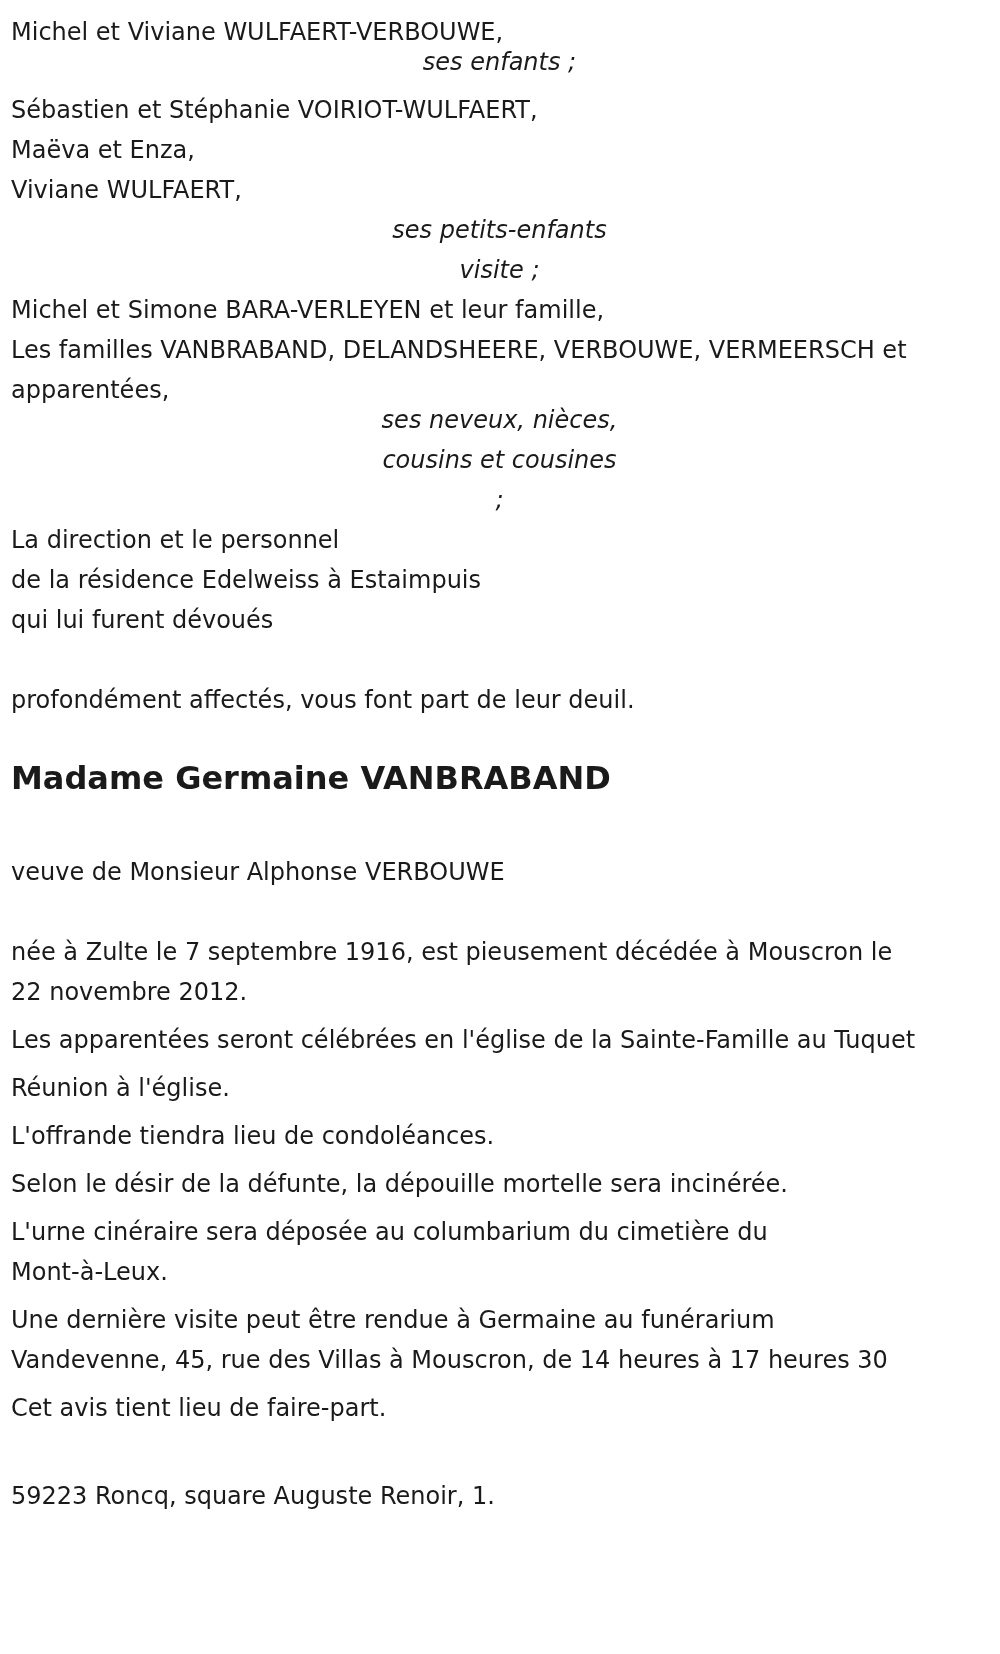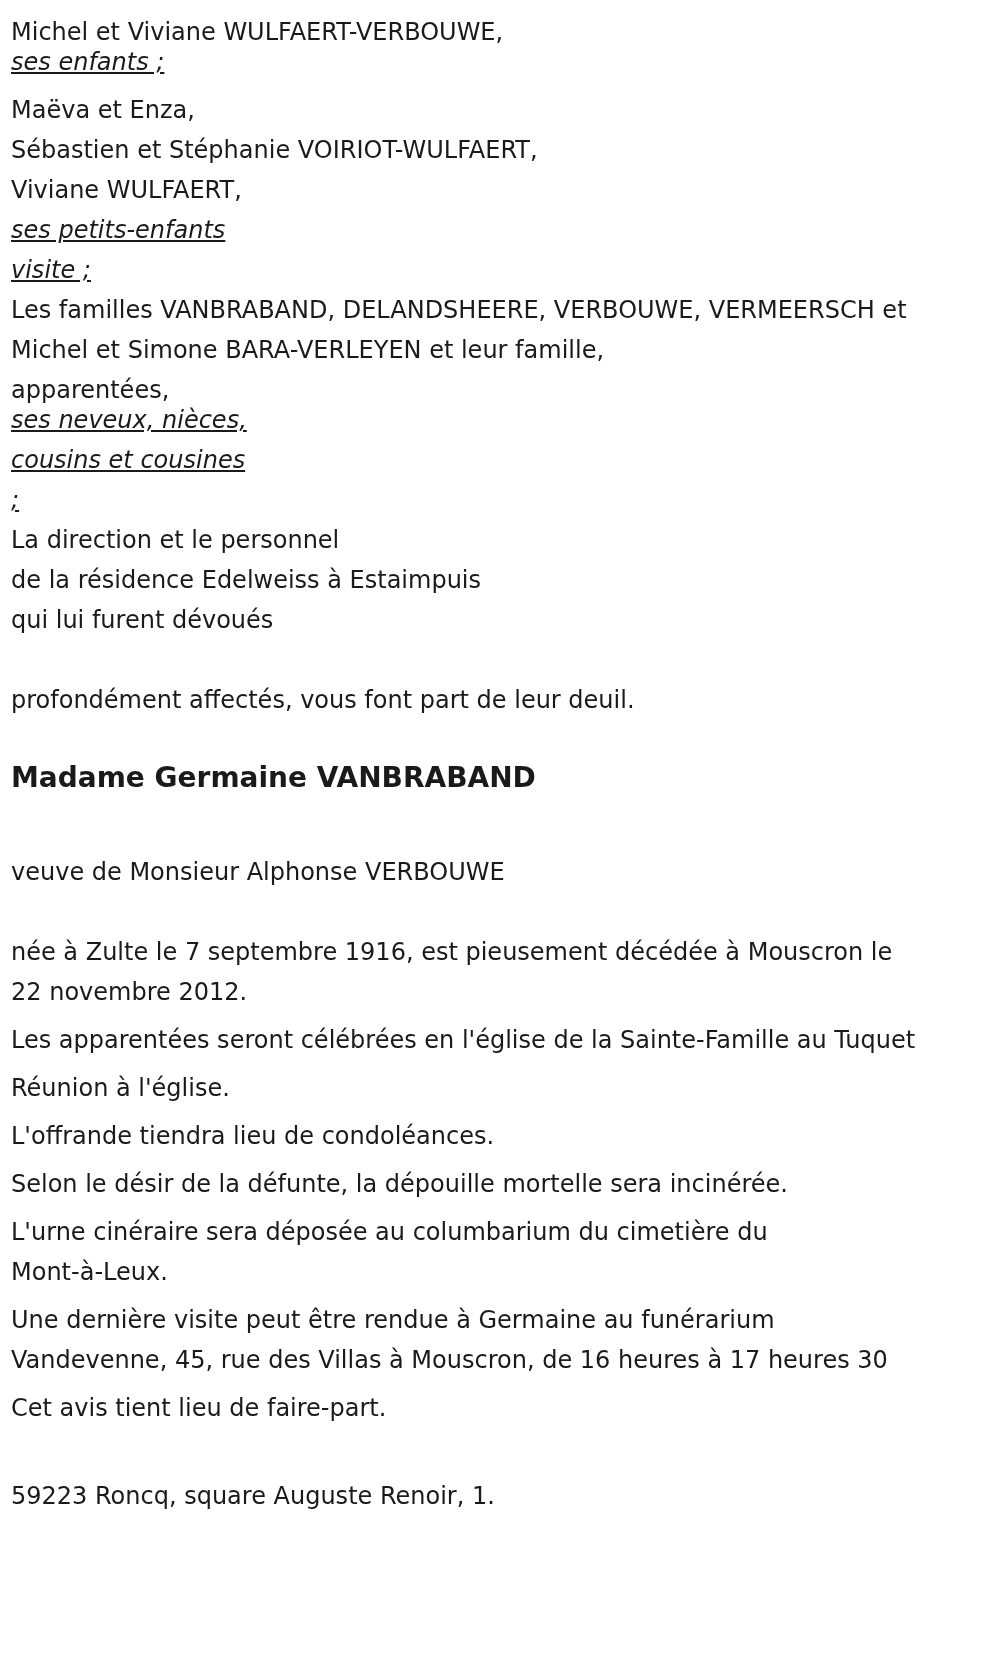--- a/index.html
+++ b/index.html
@@ -3,44 +3,44 @@
 <meta charset="utf-8">
 <style>
   html, body { margin: 0; padding: 0; background: #ffffff; }
   body {
     width: 1000px; height: 1654px; overflow: hidden;
     font-family: "DejaVu Sans", sans-serif;
     color: #1a1a1a; font-size: 24px; line-height: 40px;
   }
   .page { position: relative; padding: 4px 12px 0 11px; width: 977px; }
   .line { white-space: nowrap; }
-  .role { text-align: left; font-style: italic; padding-right: 0; text-decoration: underline; }
+  .role { text-align: center; font-style: italic; padding-right: 0; }
   .gap-s { height: 8px; }
   .gap-m { height: 40px; }
-  .title { font-weight: bold; font-size: 28px; line-height: 48px; margin: 34px 0 50px 0; }
+  .title { font-weight: bold; font-size: 32px; line-height: 48px; margin: 34px 0 50px 0; }
   .para { margin-bottom: 8px; }
 </style>
 </head>
 <body>
 
 <div class="page">
   <div class="gap-s"></div>
 
   <div class="line">Michel et Viviane WULFAERT-VERBOUWE,</div>
   <div class="role" style="margin-top:-10px">ses enfants ;</div>
   <div class="gap-s"></div>
 
+  <div class="line">Sébastien et Stéphanie VOIRIOT-WULFAERT,</div>
   <div class="line">Maëva et Enza,</div>
-  <div class="line">Sébastien et Stéphanie VOIRIOT-WULFAERT,</div>
   <div class="line">Viviane WULFAERT,</div>
   <div class="role">ses petits-enfants</div>
   <div class="role">visite ;</div>
 
+  <div class="line">Michel et Simone BARA-VERLEYEN et leur famille,</div>
   <div class="line">Les familles VANBRABAND, DELANDSHEERE, VERBOUWE, VERMEERSCH et</div>
-  <div class="line">Michel et Simone BARA-VERLEYEN et leur famille,</div>
   <div class="line">apparentées,</div>
   <div class="role" style="margin-top:-10px">ses neveux, nièces,</div>
   <div class="role">cousins et cousines</div>
   <div class="role">;</div>
 
   <div class="line">La direction et le personnel</div>
   <div class="line">de la résidence Edelweiss à Estaimpuis</div>
   <div class="line">qui lui furent dévoués</div>
   <div class="gap-m"></div>
 
@@ -66,21 +66,21 @@
   </div>
   <div class="para">
     <div class="line">Selon le désir de la défunte, la dépouille mortelle sera incinérée.</div>
   </div>
   <div class="para">
     <div class="line">L'urne cinéraire sera déposée au columbarium du cimetière du</div>
     <div class="line">Mont-à-Leux.</div>
   </div>
   <div class="para">
     <div class="line">Une dernière visite peut être rendue à Germaine au funérarium</div>
-    <div class="line">Vandevenne, 45, rue des Villas à Mouscron, de 16 heures à 17 heures 30</div>
+    <div class="line">Vandevenne, 45, rue des Villas à Mouscron, de 14 heures à 17 heures 30</div>
   </div>
   <div class="para">
     <div class="line">Cet avis tient lieu de faire-part.</div>
   </div>
   <div class="gap-m"></div>
 
   <div class="line">59223 Roncq, square Auguste Renoir, 1.</div>
 </div>
 
 </body></html>

